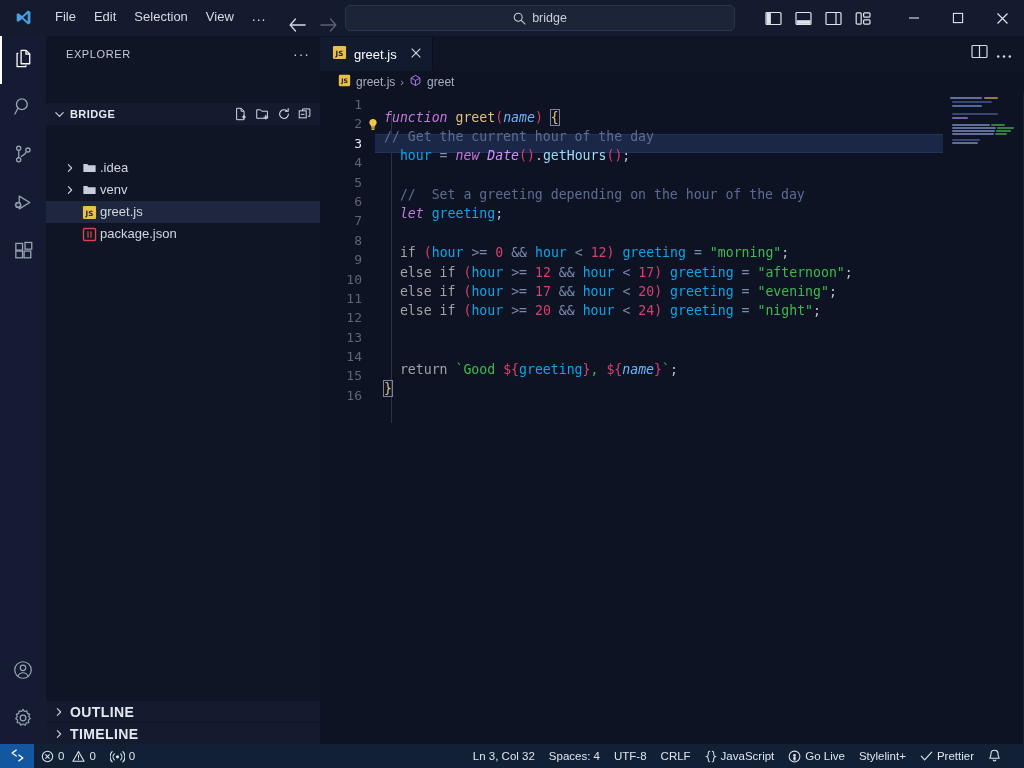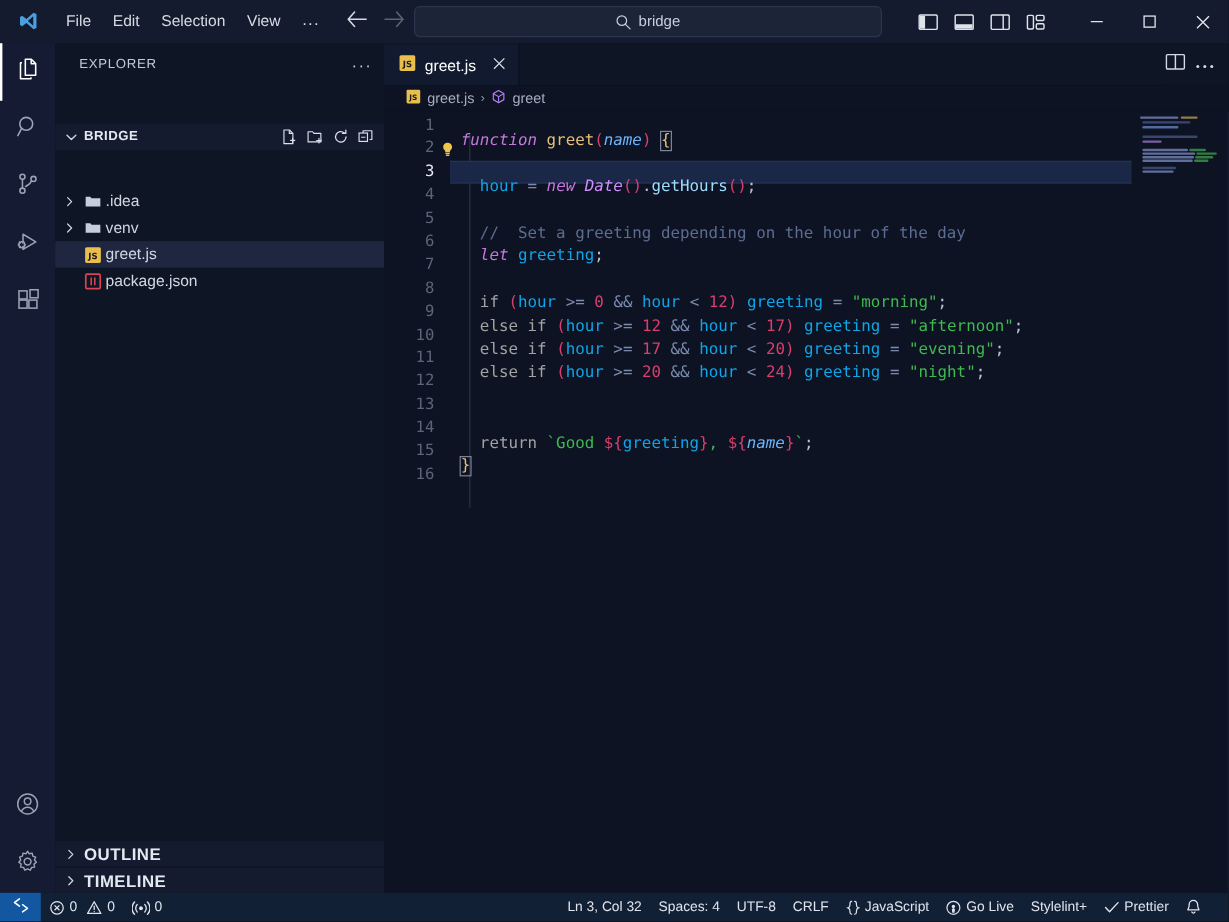--- a/index.html
+++ b/index.html
@@ -13,21 +13,21 @@
   #app {
     width: 1024px; height: 768px;
     display: flex; flex-direction: column;
     background: #111726;
   }
 
   
   .titlebar {
     height: 36px; min-height: 36px;
     background: #141b2e;
-    display: flex; align-items: center;
+    display: flex; align-items: flex-end;
     position: relative;
     border-bottom: 1px solid #141b2e;
   }
   .tb-logo {
     width: 46px; height: 36px;
     display: flex; align-items: center; justify-content: center;
   }
   .tb-menu {
     display: flex; align-items: center; height: 36px;
     gap: 0px;
@@ -122,21 +122,21 @@
   .sb-section-title {
     font-size: 11px; font-weight: bold; letter-spacing: 0.4px; color: #e4e8f0;
     flex: 1;
   }
   .sb-actions { display: flex; align-items: center; gap: 7px; color: #dbe0ea; }
   .sb-actions > span { display: flex; }
 
   .tree { padding-top: 0; }
   .tree-row {
     height: 22px; display: flex; align-items: center;
-    padding-left: 4px; gap: 0px;
+    padding-left: 16px; gap: 0px;
     font-size: 13px; color: #d3d7e0;
     cursor: pointer;
   }
   .tree-row.selected { background: #1f2740; }
   .tr-chev { width: 16px; display: flex; justify-content: center; color: #ccd2de; }
   .tr-icon { width: 22px; display: flex; justify-content: center; align-items: center; }
   .tr-label { line-height: 22px; }
 
   .sb-bottom { margin-top: auto; }
   .sb-collapsed {
@@ -642,20 +642,21 @@
 
           <div class="line">
             <span class="ln-num">2</span>
             <span class="ln-gutter">
               <svg width="12" height="13" viewBox="0 0 12 13">
                 <path d="M6 .9c2.2 0 3.7 1.6 3.7 3.5 0 1.5-1 2.3-1.5 3.1-.3.5-.3 1-.3 1.3H4.1c0-.3 0-.8-.3-1.3C3.3 6.7 2.3 5.9 2.3 4.4 2.3 2.5 3.8.9 6 .9z" fill="#f0c54b"></path>
                 <rect x="4.2" y="9.3" width="3.6" height="1.2" fill="#f0c54b"></rect>
                 <rect x="4.6" y="10.9" width="2.8" height="1.1" fill="#f0c54b"></rect>
               </svg>
             </span>
+            <span class="ln-text"><span class="t-comment">// Get the current hour of the day</span></span>
           </div>
 
           <div class="line current">
             <div class="current-hl"></div>
             <span class="ln-num">3</span>
             <span class="ln-gutter"></span>
             <span class="ln-text">  <span class="t-var">hour</span> <span class="t-op">=</span> <span class="t-kw">new</span> <span class="t-class">Date</span><span class="t-paren1">()</span><span class="t-punc">.</span><span class="t-method">getHours</span><span class="t-paren1">()</span><span class="t-punc">;</span></span>
           </div>
 
           <div class="line">

